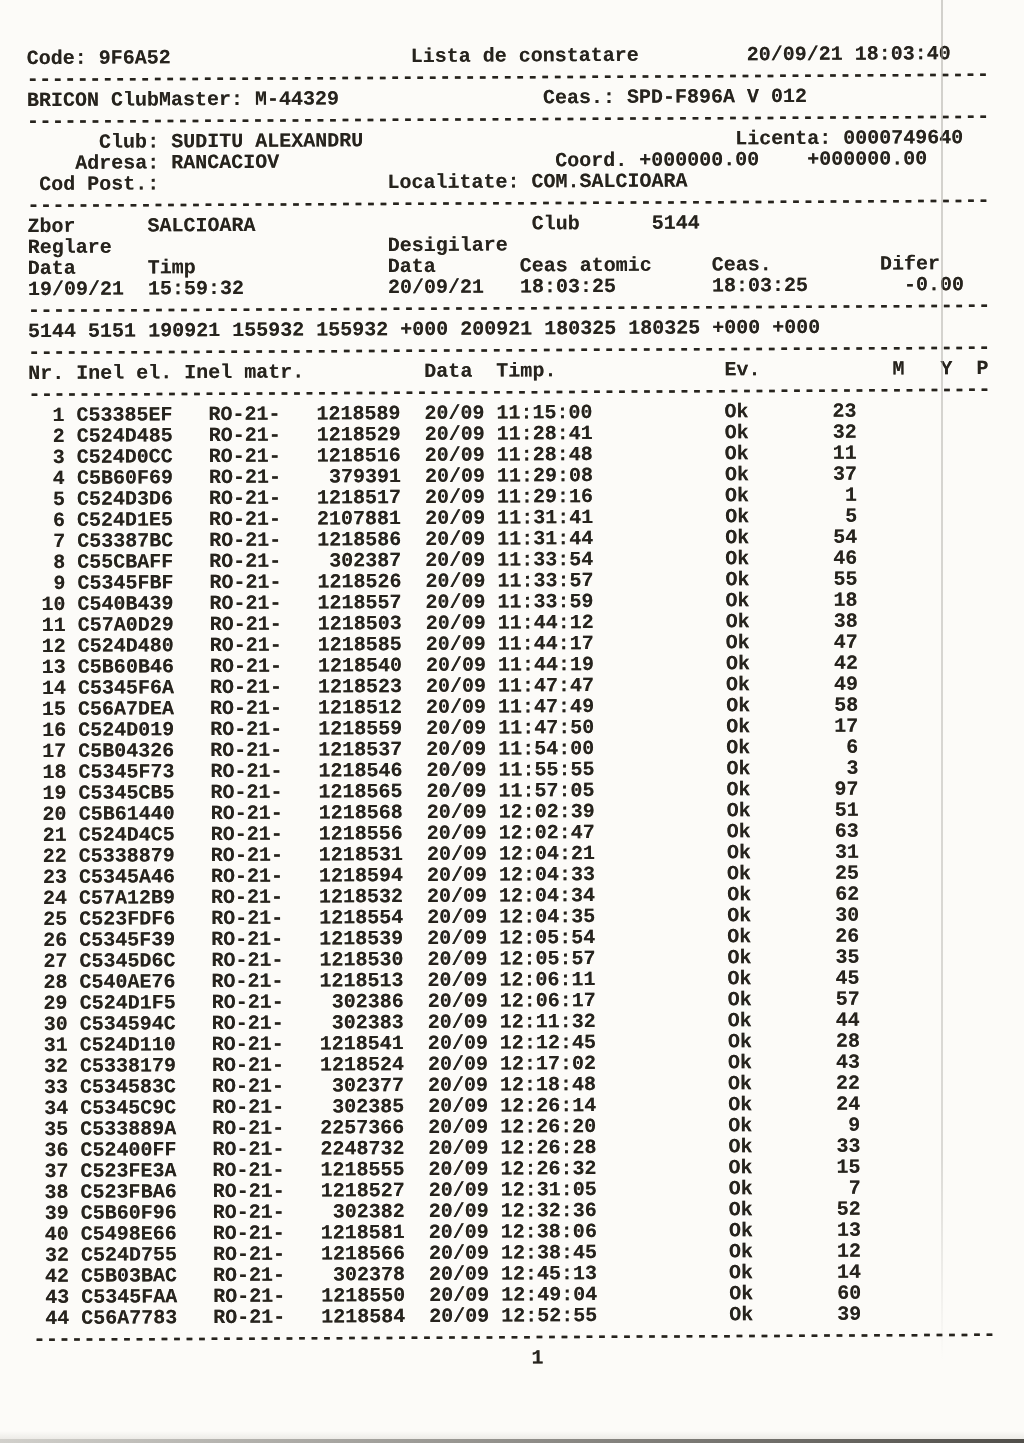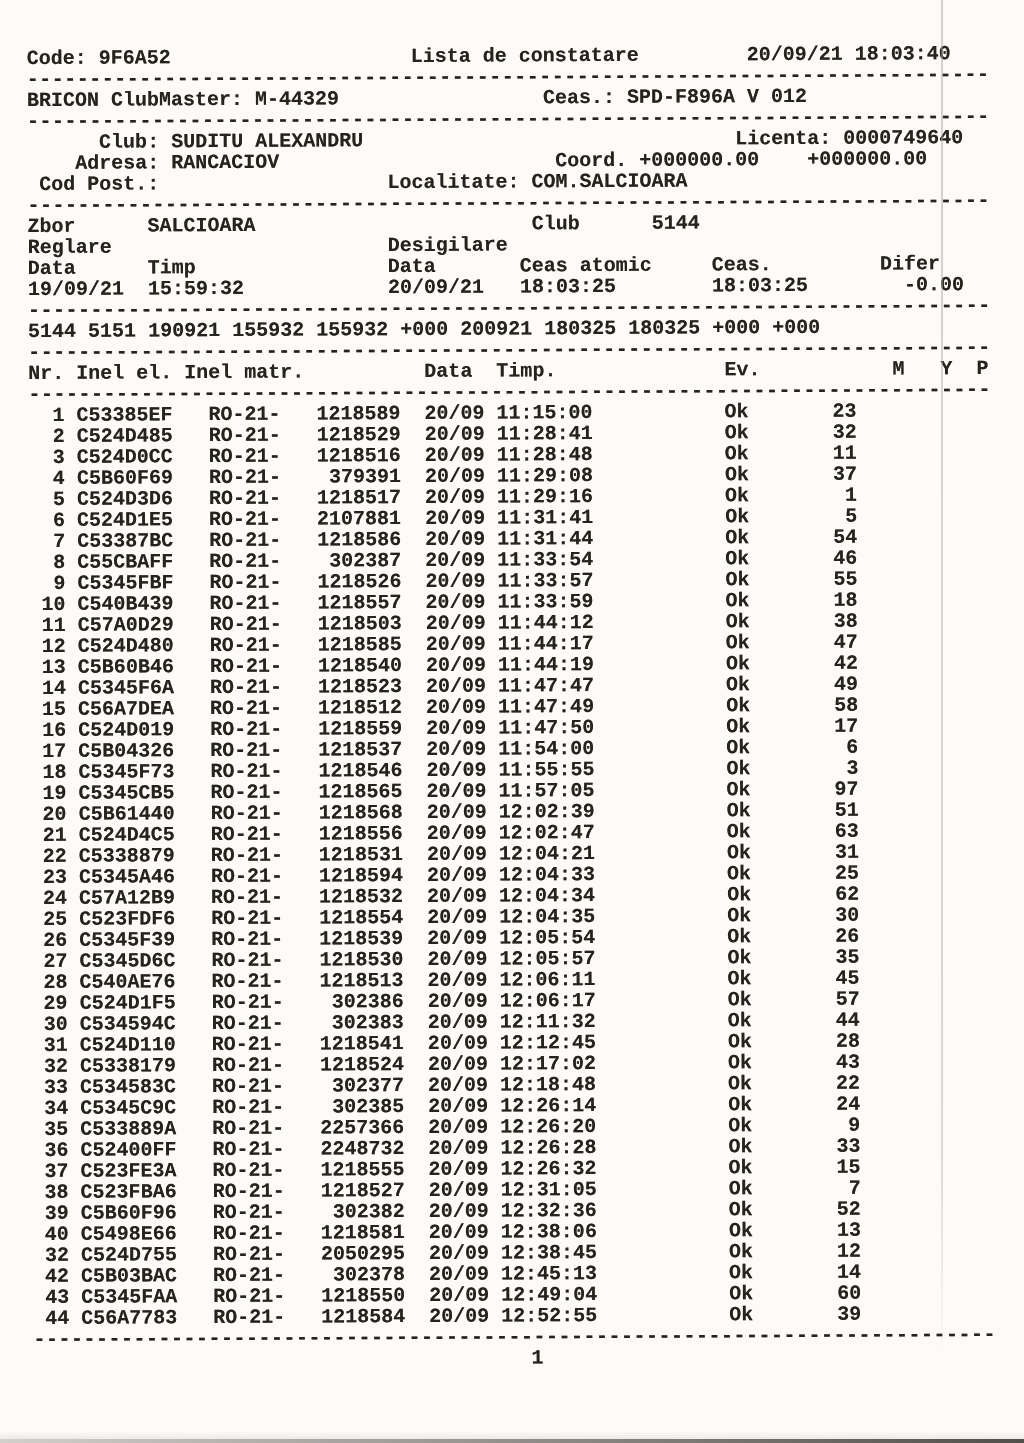--- a/index.html
+++ b/index.html
@@ -778,21 +778,21 @@
         <span class="c w2">Ok</span>
         <span class="c w9 r">13</span>
       </div>
 
       <div class="line">
         <span class="c w3 r">32</span>
         <span class="c w1"></span>
         <span class="c w8">C524D755</span>
         <span class="c w3"></span>
         <span class="c w6">RO-21-</span>
-        <span class="c w10 r">2050295</span>
+        <span class="c w10 r">1218566</span>
         <span class="c w2"></span>
         <span class="c w5">20/09</span>
         <span class="c w1"></span>
         <span class="c w8">12:38:45</span>
         <span class="c w11"></span>
         <span class="c w2">Ok</span>
         <span class="c w9 r">12</span>
       </div>
 
       <div class="line">

